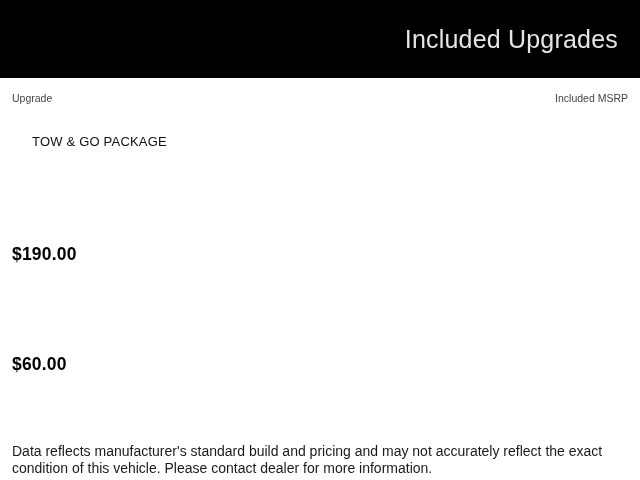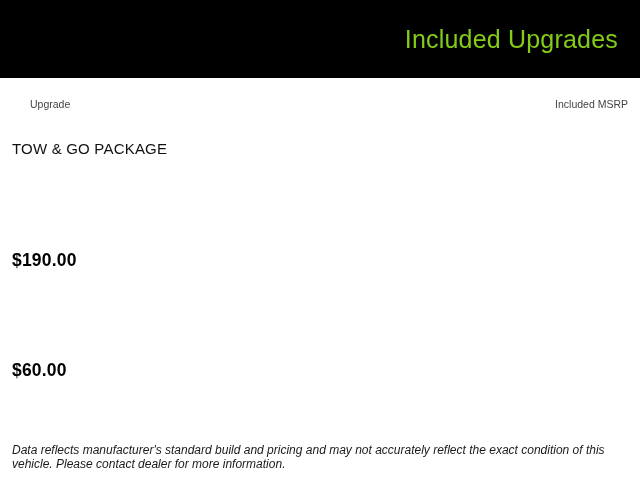--- a/index.html
+++ b/index.html
@@ -27,75 +27,74 @@
     width: 640px;
     height: 78px;
     background: #000000;
     display: flex;
     align-items: center;
     justify-content: flex-end;
     box-sizing: border-box;
     padding-right: 22px;
   }
   .header-title {
-    color: #84cc16;
+    color: #e5e5e5;
     font-size: 25px;
     font-weight: 400;
     letter-spacing: 0.2px;
     line-height: 1;
   }
   .content {
     position: absolute;
     left: 0;
     top: 78px;
     width: 640px;
     height: 402px;
     box-sizing: border-box;
     padding: 0 12px;
   }
   .col-head {
     display: flex;
     justify-content: space-between;
     align-items: center;
-    padding-top: 20px;
-    margin-left: 18px;
+    padding-top: 14px;
   }
   .col-head .col-label {
     font-size: 10.5px;
     color: #444444;
     font-weight: 400;
   }
   .rows {
     margin-top: 30px;
   }
   .row {
     display: flex;
     justify-content: space-between;
     align-items: baseline;
     height: 110px;
   }
   .row .name {
-    font-size: 15px;
+    font-size: 13px;
     color: #111111;
     font-weight: 400;
     letter-spacing: 0.2px;
+    margin-left: 20px;
   }
   .row .price {
     font-size: 17.5px;
     color: #000000;
     font-weight: bold;
     letter-spacing: 0.2px;
   }
   .disclaimer {
     position: absolute;
     left: 12px;
     right: 12px;
     top: 365px;
-    font-size: 12px;
-    font-style: italic;
+    font-size: 14px;
     color: #1a1a1a;
     line-height: 1.2;
   }
 </style>
 </head>
 <body>
 
 <div class="page">
 
   <div class="header-bar">

